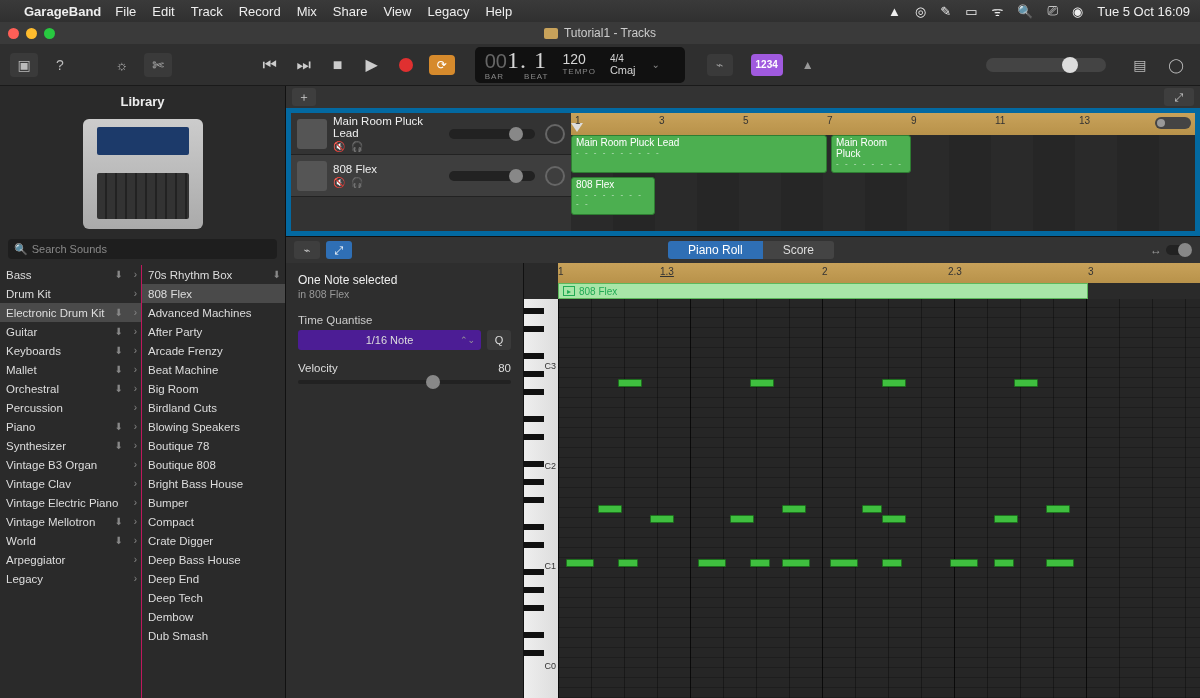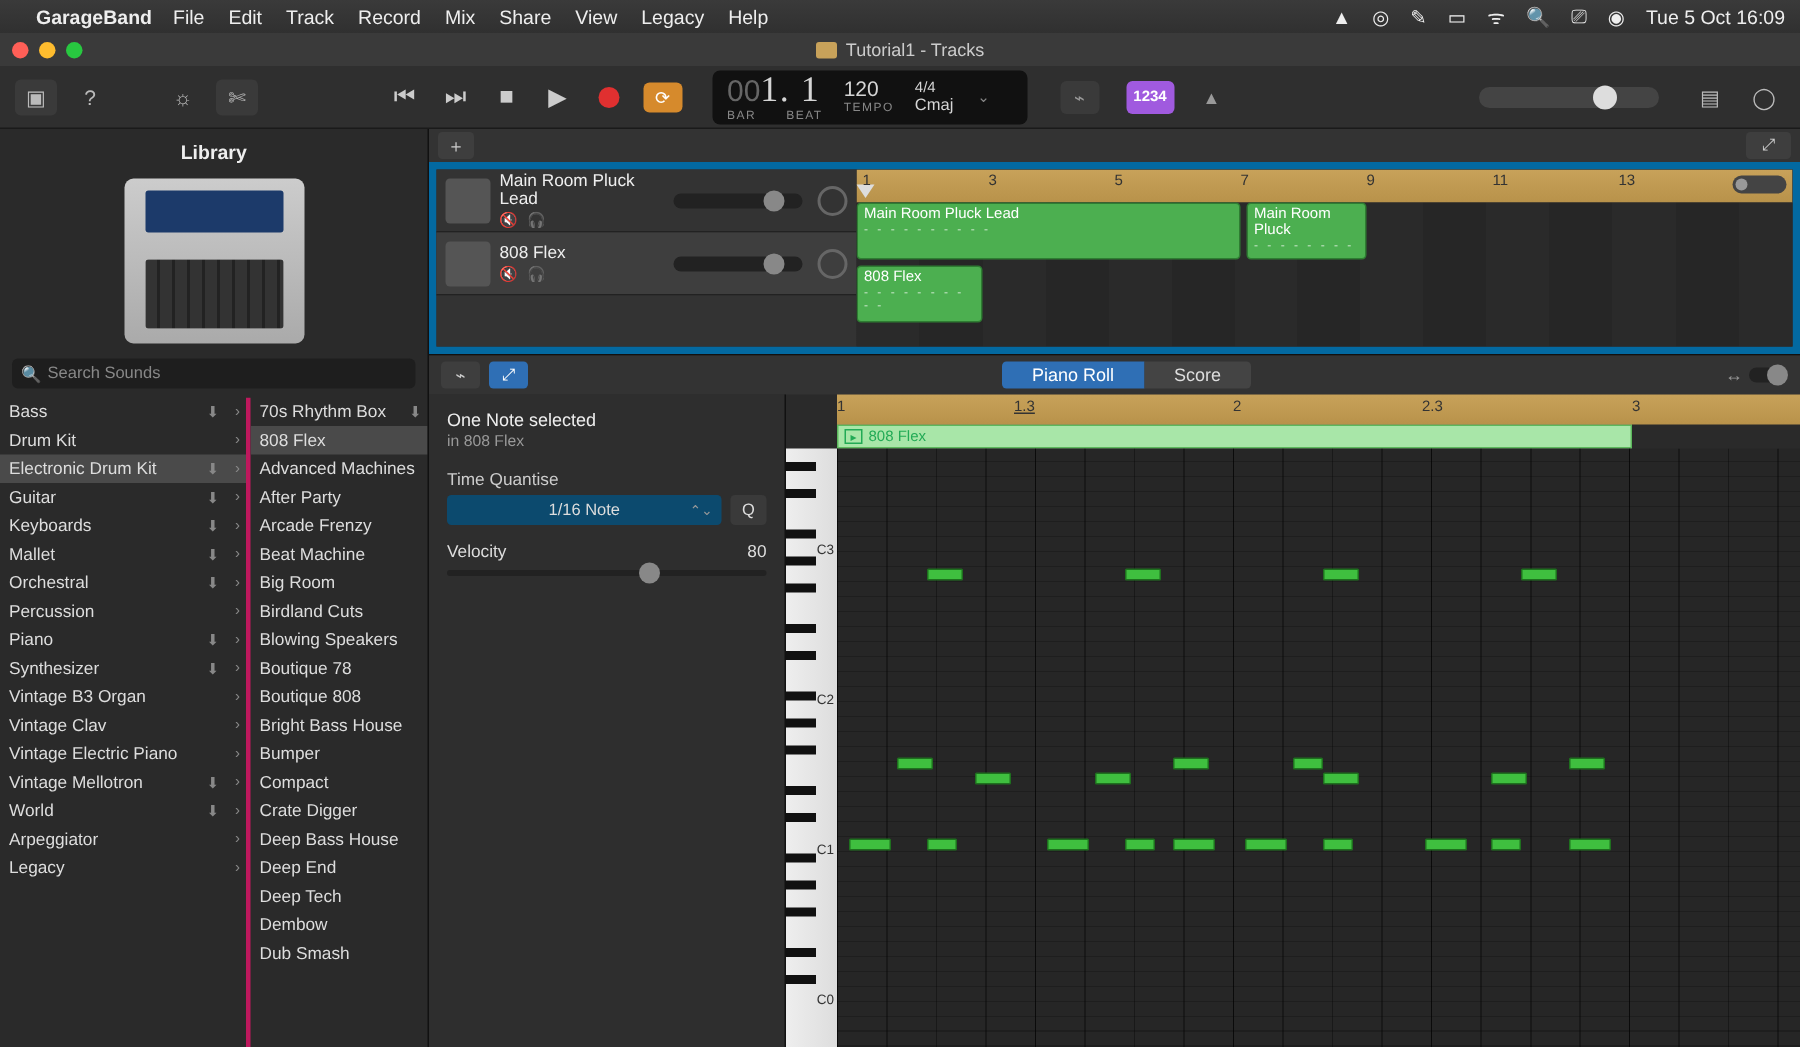--- a/index.html
+++ b/index.html
@@ -52,21 +52,21 @@
 
 .library { width: 286px; background: #2a2a2a; border-right: 1px solid #111; display: flex; flex-direction: column; }
 .libhdr { text-align: center; padding: 8px 0 4px; font-weight: 600; color: #eee; font-size: 13px; }
 .libimg { width: 120px; height: 110px; margin: 6px auto 10px; background: linear-gradient(#ccc,#aaa); border-radius: 6px; position: relative; }
 .libimg::before { content:''; position:absolute; top:8px; left:14px; right:14px; height:28px; background:#1c3a6a; border-radius:2px; }
 .libimg::after { content:''; position:absolute; bottom:10px; left:14px; right:14px; height:46px; background:repeating-linear-gradient(90deg,#333 0 8px,#222 8px 10px),linear-gradient(#333,#333); border-radius:2px; }
 .search { margin: 0 8px 6px; height: 20px; background: #1e1e1e; border-radius: 4px; display: flex; align-items: center; padding: 0 6px; color: #888; font-size: 11px; }
 .search .sicon { margin-right: 4px; }
 .cols { flex: 1; display: flex; overflow: hidden; }
 .col1, .col2 { overflow-y: auto; }
-.col1 { width: 167px; border-right: 3px solid #be185d; }
+.col1 { width: 142px; border-right: 1px solid #be185d; }
 .col2 { flex: 1; }
 .litem { height: 19px; display: flex; align-items: center; padding: 0 6px; color: #ddd; font-size: 11.5px; position: relative; }
 .litem.sel { background: #4a4a4a; }
 .litem .chev { position: absolute; right: 4px; color: #888; font-size: 10px; }
 .litem .dl { position: absolute; right: 18px; color: #888; font-size: 10px; }
 .libfoot { height: 34px; border-top: 1px solid #111; display: flex; align-items: center; justify-content: space-between; padding: 0 10px; }
 .fbtn { padding: 3px 14px; background: #444; border-radius: 4px; font-size: 12px; color: #ddd; }
 .fbtn.dis { color: #777; background: transparent; }
 
 
@@ -120,21 +120,21 @@
 .inspector { width: 238px; background: #2e2e2e; padding: 10px 12px; border-right: 1px solid #111; }
 .inspector .title { font-size: 12px; color: #eee; }
 .inspector .sub { font-size: 10.5px; color: #999; margin-top: 1px; }
 .segsmall { display: flex; margin-top: 10px; }
 .segsmall .s { flex: 1; text-align: center; padding: 3px 0; background: #3a3a3a; font-size: 11.5px; }
 .segsmall .s:first-child { border-radius: 3px 0 0 3px; }
 .segsmall .s:last-child { border-radius: 0 3px 3px 0; }
 .segsmall .s.sel { background: #2f6fb5; color: #fff; }
 .inspector .lbl2 { margin-top: 14px; font-size: 11.5px; color: #ccc; }
 .selwrap { display: flex; gap: 6px; margin-top: 4px; }
-.selbox { flex: 1; height: 20px; background: #0c4a6e; border-radius: 3px; display:flex; align-items:center; justify-content:center; font-size:11px; position:relative; }
+.selbox { flex: 1; height: 20px; background: #4c1d95; border-radius: 3px; display:flex; align-items:center; justify-content:center; font-size:11px; position:relative; }
 .selbox .dd { position:absolute; right:6px; color:#999; font-size:9px; }
 .qbtn { width: 24px; height: 20px; background: #3a3a3a; border-radius: 3px; display:flex;align-items:center;justify-content:center;font-size:11px; }
 .velrow { margin-top: 12px; display: flex; justify-content: space-between; font-size: 11.5px; }
 .velslide { margin-top: 6px; height: 4px; background: #222; border-radius: 2px; position: relative; }
 .velslide::after { content:''; position:absolute; left:60%; top:-5px; width:14px; height:14px; background:#888; border-radius:50%; }
 
 .proll { flex: 1; display: flex; flex-direction: column; position: relative; }
 .pruler { height: 20px; background: linear-gradient(#c8a25a,#b8924a); position: relative; font-size: 10px; color: #333; margin-left: 34px; }
 .pruler .tick { position: absolute; top: 3px; }
 .pregion { height: 16px; margin-left: 34px; background: #a8e6a8; border: 1px solid #5cb85c; font-size: 10px; color: #2a5; padding: 0 4px; display:flex; align-items:center; width: 530px; }
@@ -379,21 +379,21 @@
           </div>
           <div class="velrow">
             <span>Velocity</span>
             <span>80</span>
           </div>
           <div class="velslide"></div>
         </div>
         <div class="proll">
           <div class="pruler" id="pruler">
               <span class="tick" style="left: 0px;">1</span>
-              <span class="tick" style="left: 118px; text-decoration: underline;">1.3</span>
+              <span class="tick" style="left: 102px; text-decoration: underline;">1.3</span>
               <span class="tick" style="left: 264px;">2</span>
               <span class="tick" style="left: 390px;">2.3</span>
               <span class="tick" style="left: 530px;">3</span>
             </div>
           <div class="pregion">
             <span class="loop">▸</span>
             <span>808 Flex</span>
           </div>
           <div class="pgrid">
             <div class="keys" id="keys">

